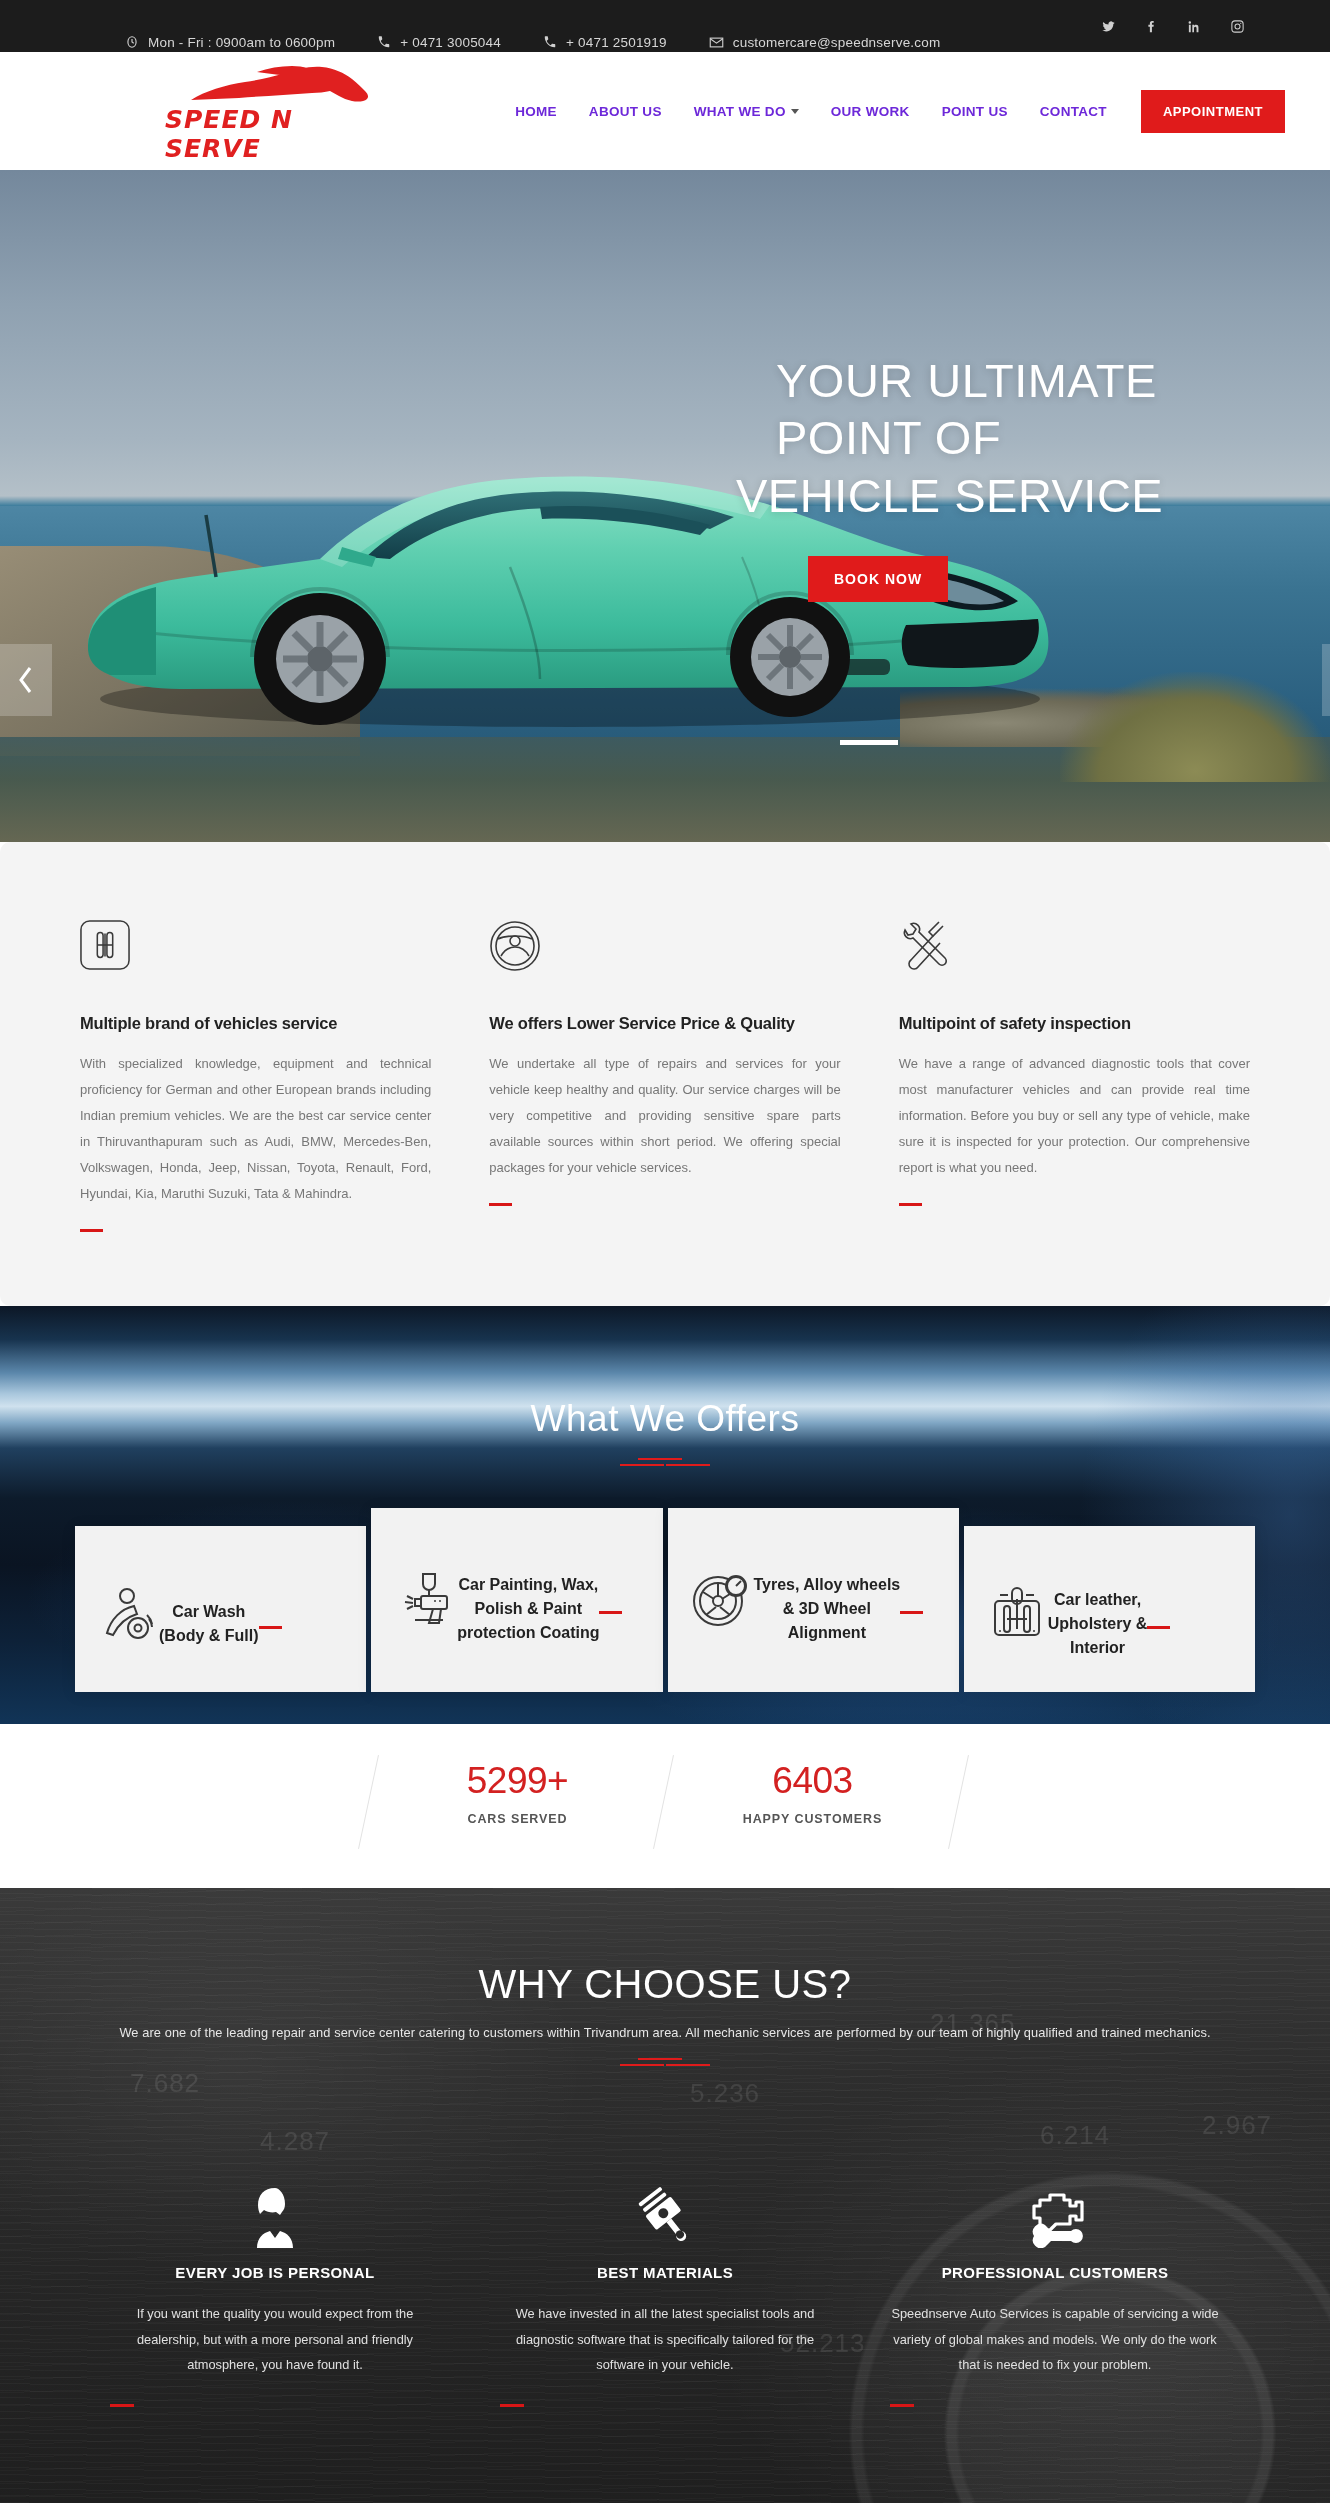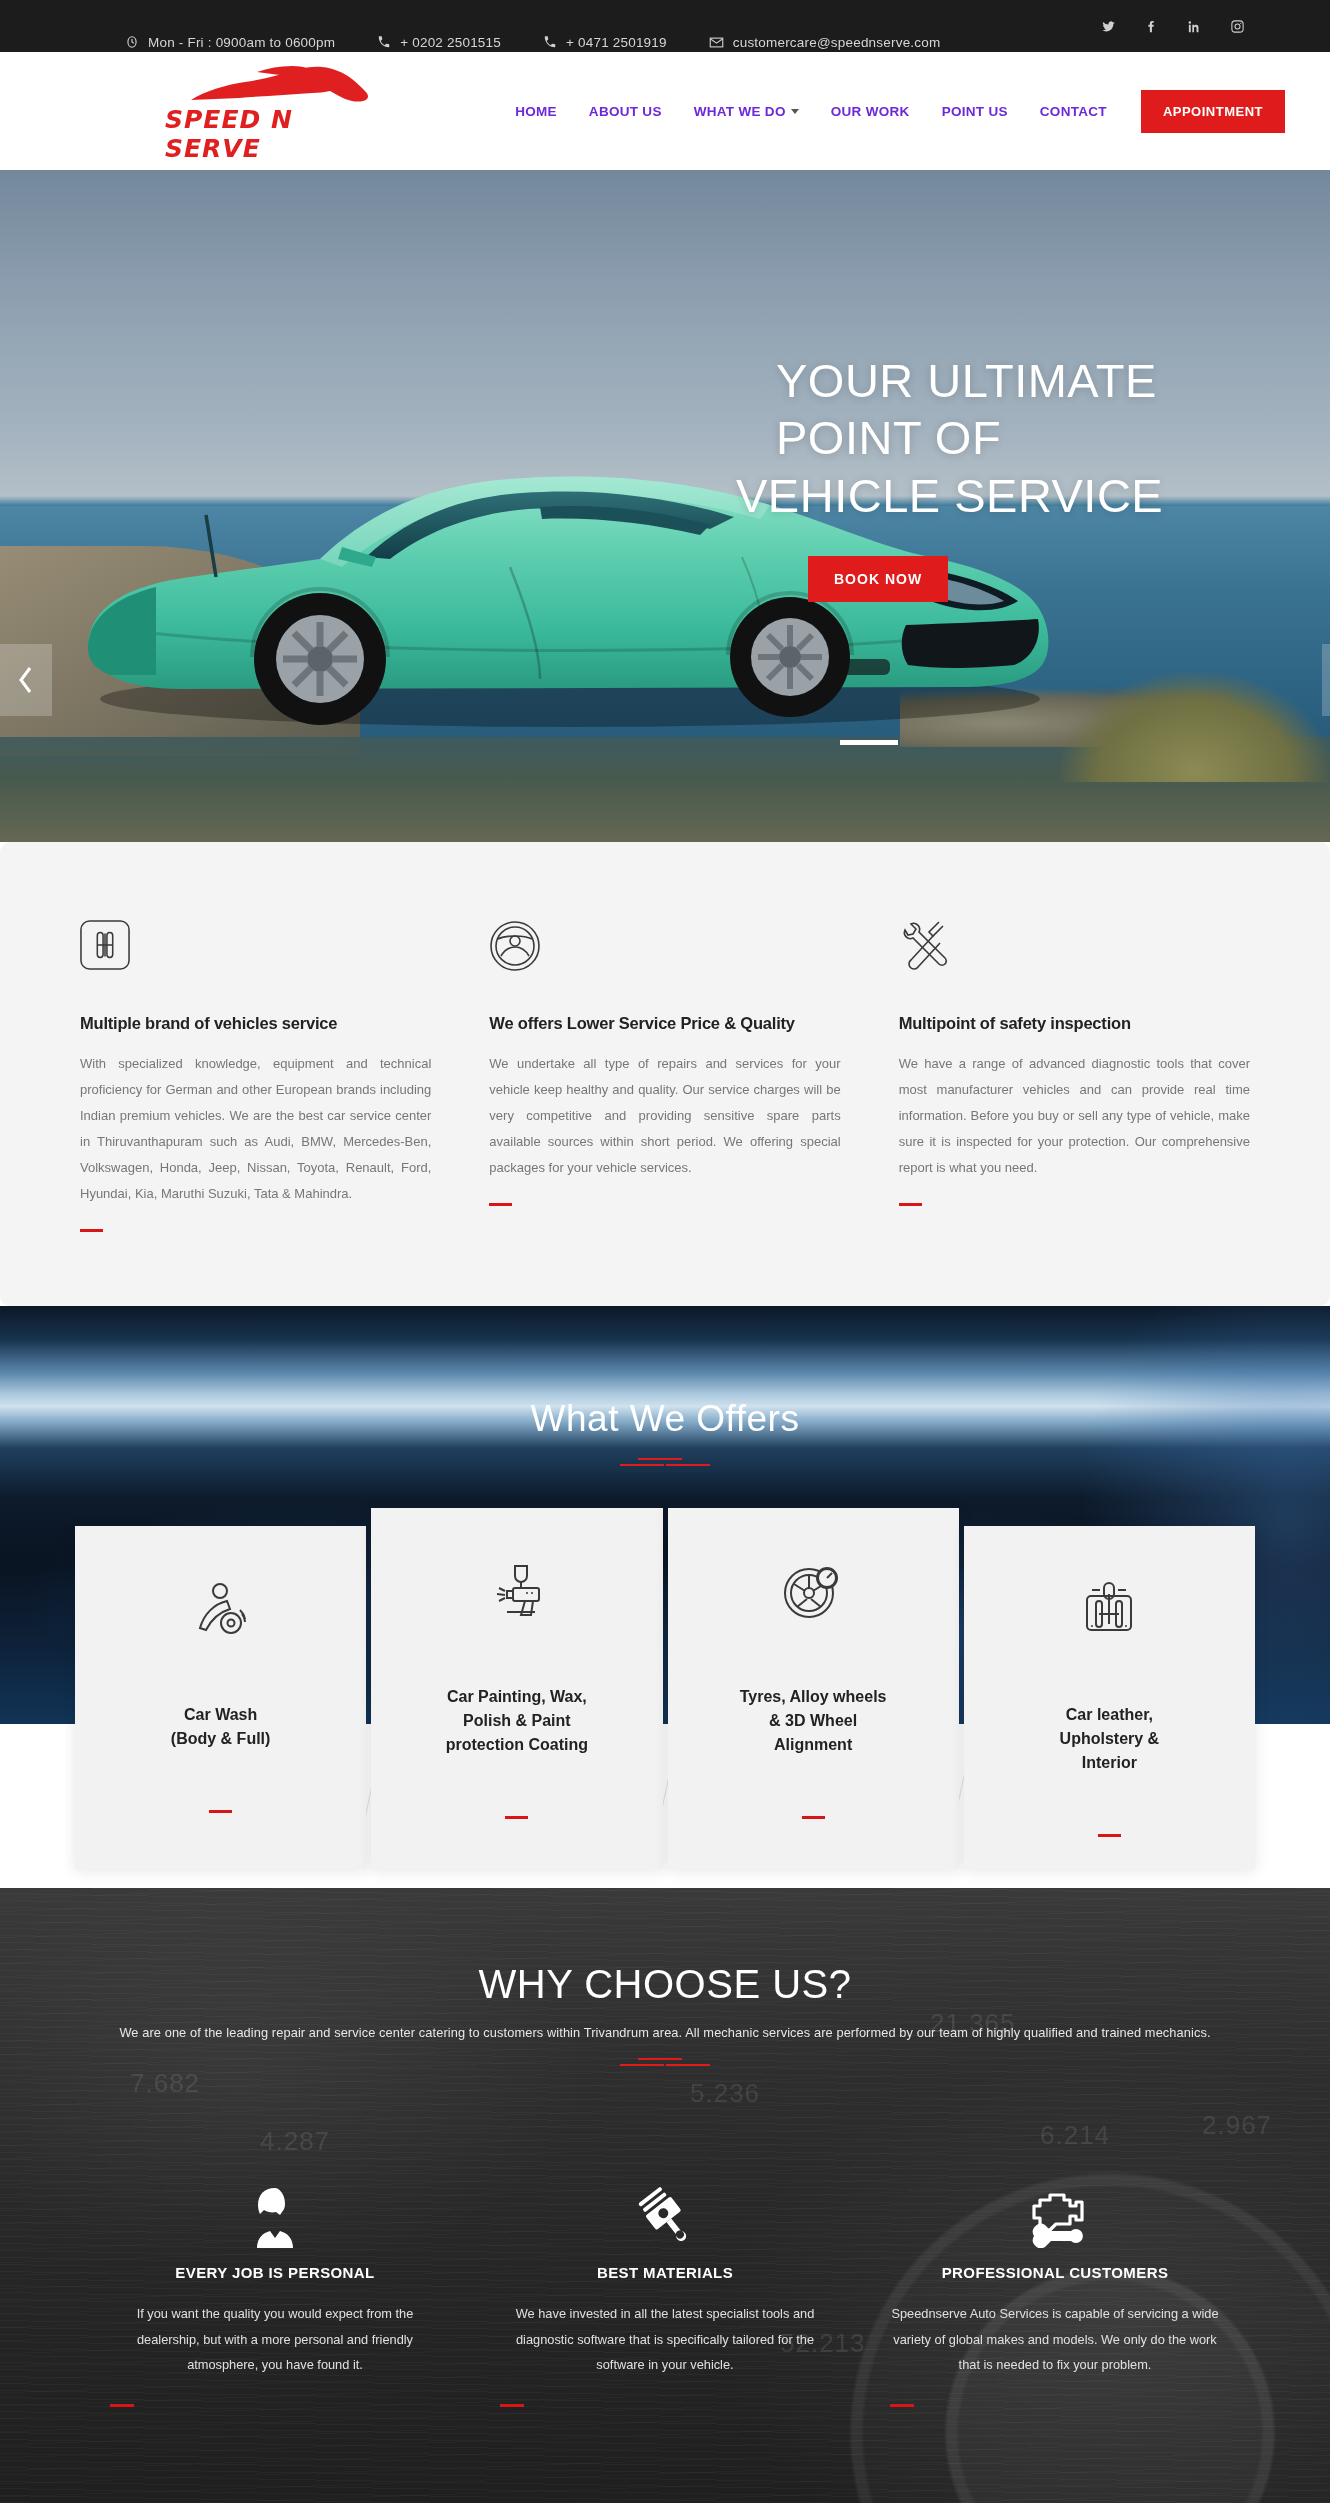--- a/index.html
+++ b/index.html
@@ -310,24 +310,22 @@
     display:flex;
     gap:5px;
     padding:0 10px;
   }
   .card{
     flex:1;
     background:#f2f2f2;
     padding:42px 22px 32px;
     text-align:center;
     display:flex;
-    flex-direction:column;
     align-items:center;
     box-shadow:0 2px 14px rgba(0,0,0,.10);
-    gap:33px;
   }
   .card.tall{ margin-top:-18px; padding-bottom:44px;}
   .card-icon{ height:82px; display:flex; align-items:center; justify-content:center;}
   .card-title{
     margin-top:20px;
     font-size:16px;
     font-weight:bold;
     line-height:1.5;
     color:#222;
   }
@@ -464,21 +462,21 @@
       </span>
       <span>Mon - Fri : 0900am to 0600pm</span>
     </div>
 
     <div class="tb-item">
       <span>
         <svg width="14" height="14" viewBox="0 0 24 24" fill="#cfcfcf">
           <path d="M6.6 10.8c1.4 2.8 3.8 5.2 6.6 6.6l2.2-2.2c.3-.3.7-.4 1-.2 1.1.4 2.4.6 3.6.6.6 0 1 .4 1 1V20c0 .6-.4 1-1 1C11 21 3 13 3 3c0-.6.4-1 1-1h3.4c.6 0 1 .4 1 1 0 1.3.2 2.5.6 3.6.1.4 0 .8-.2 1l-2.2 2.2z"></path>
         </svg>
       </span>
-      <span>+ 0202 2501515</span>
+      <span>+ 0471 3005044</span>
     </div>
 
     <div class="tb-item">
       <span>
         <svg width="14" height="14" viewBox="0 0 24 24" fill="#cfcfcf">
           <path d="M6.6 10.8c1.4 2.8 3.8 5.2 6.6 6.6l2.2-2.2c.3-.3.7-.4 1-.2 1.1.4 2.4.6 3.6.6.6 0 1 .4 1 1V20c0 .6-.4 1-1 1C11 21 3 13 3 3c0-.6.4-1 1-1h3.4c.6 0 1 .4 1 1 0 1.3.2 2.5.6 3.6.1.4 0 .8-.2 1l-2.2 2.2z"></path>
         </svg>
       </span>
       <span>+ 0471 2501919</span>
     </div>

